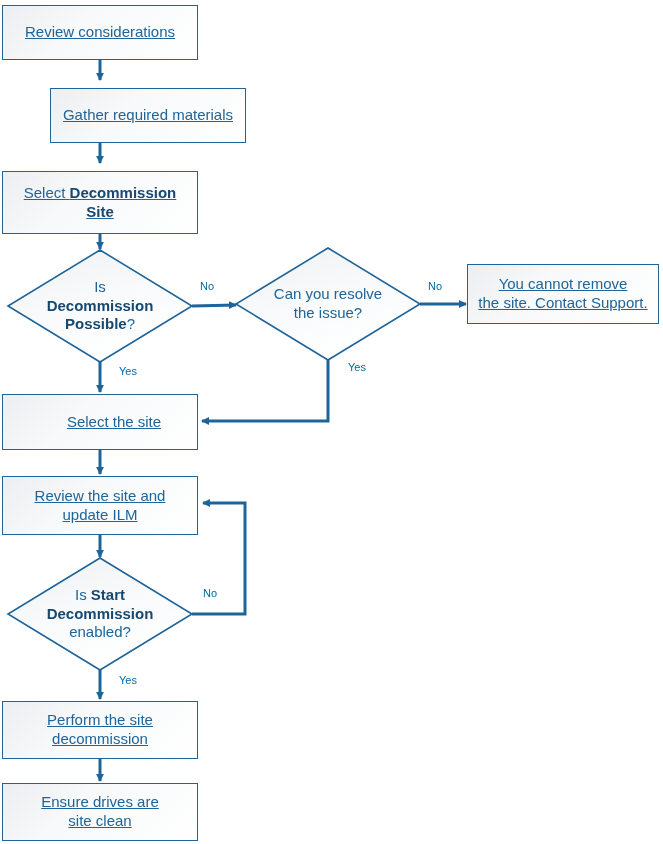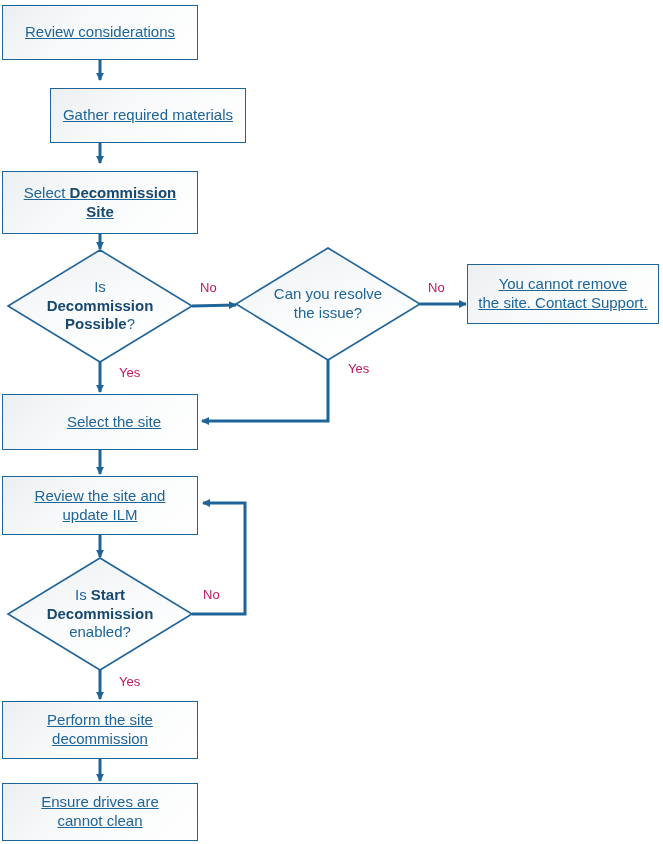--- a/index.html
+++ b/index.html
@@ -49,22 +49,22 @@
     background: transparent;
     border: none;
   }
   .node.decision .node-label {
     position: relative;
     z-index: 4;
     width: 100%;
   }
   .edge-label {
     position: absolute;
-    color: #be185d;
-    font-size: 13px;
+    color: #0369a1;
+    font-size: 11px;
     line-height: 1;
     z-index: 5;
     white-space: nowrap;
     font-family: "Liberation Sans", sans-serif;
   }
   b, .bold {
     font-weight: bold;
     color: #17486f;
   }
 </style>
@@ -169,21 +169,21 @@
   <div class="node process" style="left:2px; top:701px; width:196px; height:58px;">
     <span class="node-label">
       <span>Perform the site</span><br>
       <span>decommission</span>
     </span>
   </div>
 
   <div class="node process" style="left:2px; top:783px; width:196px; height:58px;">
     <span class="node-label">
       <span>Ensure drives are</span><br>
-      <span>cannot clean</span>
+      <span>site clean</span>
     </span>
   </div>
 
   <div class="node decision" style="left:8px; top:250px; width:184px; height:112px;">
     <span class="node-label">
       <span>Is</span><br>
       <b>Decommission</b><br>
       <b>Possible</b><span>?</span>
     </span>
   </div>

